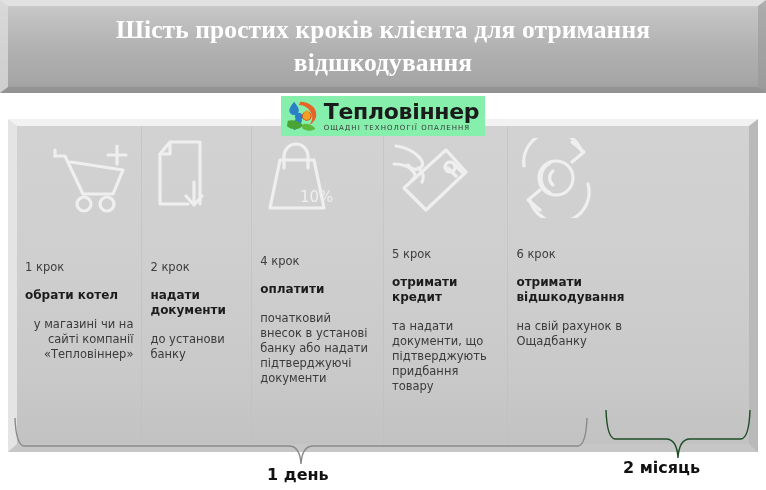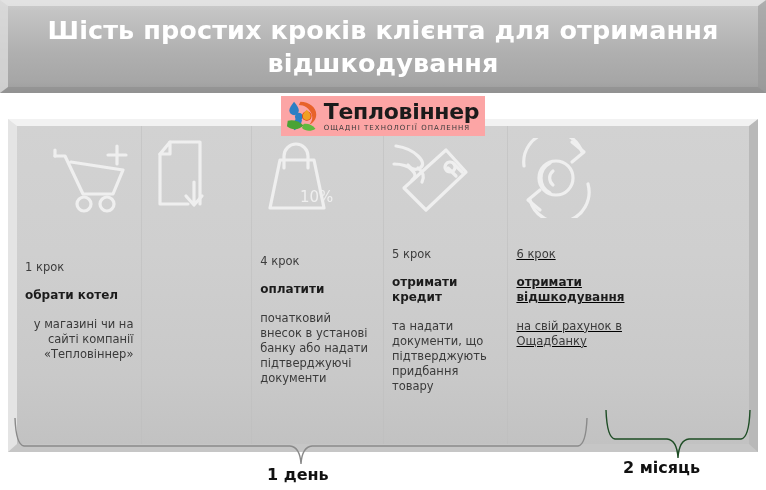--- a/index.html
+++ b/index.html
@@ -29,32 +29,33 @@
   }
   .header-title{
     position:relative;z-index:2;
     color:#ffffff;
     font-size:25.5px;
     font-weight:bold;
     line-height:1.28;
     text-align:center;
     width:700px;
     letter-spacing:.1px;
+    font-family:Liberation Serif, serif;
   }
 
   
   .logo-wrap{
     position:absolute;left:0;top:95px;width:766px;height:42px;
     display:flex;align-items:center;justify-content:center;
     z-index:40;
     pointer-events:none;
   }
   .logo{
     display:flex;align-items:center;gap:3px;
-    background:#fca5a5;
+    background:#86efac;
     padding:1px 6px 1px 2px;
   }
   .logo-mark{width:38px;height:38px;flex:0 0 38px;position:relative;}
   .logo-text{display:flex;flex-direction:column;line-height:1;}
   .logo-name{
     font-family:"DejaVu Sans","Liberation Sans",sans-serif;
     font-weight:bold;font-size:22px;color:#1b1b1b;letter-spacing:-.3px;
   }
   .logo-tag{
     font-family:"DejaVu Sans","Liberation Sans",sans-serif;
@@ -179,20 +180,25 @@
       </div>
 
       <div class="col col-2" style="width:15.0%;">
         <div class="icon-box">
           <svg width="62" height="80" viewBox="0 0 62 80" fill="none" stroke="#efefef" stroke-width="3.2" stroke-linecap="round" stroke-linejoin="round">
             <path d="M20 4 h30 v62 M10 16 v50 h28"></path>
             <path d="M20 4 L10 16 h10 Z"></path>
             <path d="M44 44 v22 M36 58 l8 9 8 -9"></path>
           </svg>
         </div>
+        <div class="text-area">
+          <div class="step-num">2 крок</div>
+          <div class="step-title">надати документи</div>
+          <div class="step-desc">до установи банку</div>
+        </div>
       </div>
 
 
       <div class="col col-4" style="width:18.0%;">
         <div class="icon-box">
           <svg width="76" height="80" viewBox="0 0 76 80" fill="none" stroke="#efefef" stroke-width="3.2" stroke-linecap="round" stroke-linejoin="round">
             <path d="M20 22 h34 l10 48 H10 Z"></path>
             <path d="M24 30 V18 a12 12 0 0 1 24 0 v12"></path>
             <text x="40" y="64" font-family="DejaVu Sans, sans-serif" font-size="15" font-weight="normal" fill="#efefef" stroke="none">10%</text>
           </svg>
@@ -215,21 +221,21 @@
             <path d="M26 30 q8 6 4 14"></path>
           </svg>
         </div>
         <div class="text-area">
           <div class="step-num">5 крок</div>
           <div class="step-title">отримати кредит</div>
           <div class="step-desc">та надати документи, що підтверджують придбання товару</div>
         </div>
       </div>
 
-      <div class="col col-6" style="width:18.0%;text-decoration:underline;">
+      <div class="col col-6" style="width:18.0%;">
         <div class="icon-box">
           <svg width="80" height="80" viewBox="0 0 80 80" fill="none" stroke="#efefef" stroke-width="3.2" stroke-linecap="round" stroke-linejoin="round">
             <path d="M8 28 A30 30 0 0 1 66 14"></path>
             <path d="M56 4 l12 10 -12 10"></path>
             <path d="M72 46 A30 30 0 0 1 14 62"></path>
             <path d="M24 72 L12 62 l12 -10"></path>
             <circle cx="40" cy="40" r="17"></circle>
             <path d="M34 25 a17 17 0 0 0 0 30"></path>
             <path d="M37 33 a9 9 0 0 0 0 14"></path>
           </svg>

